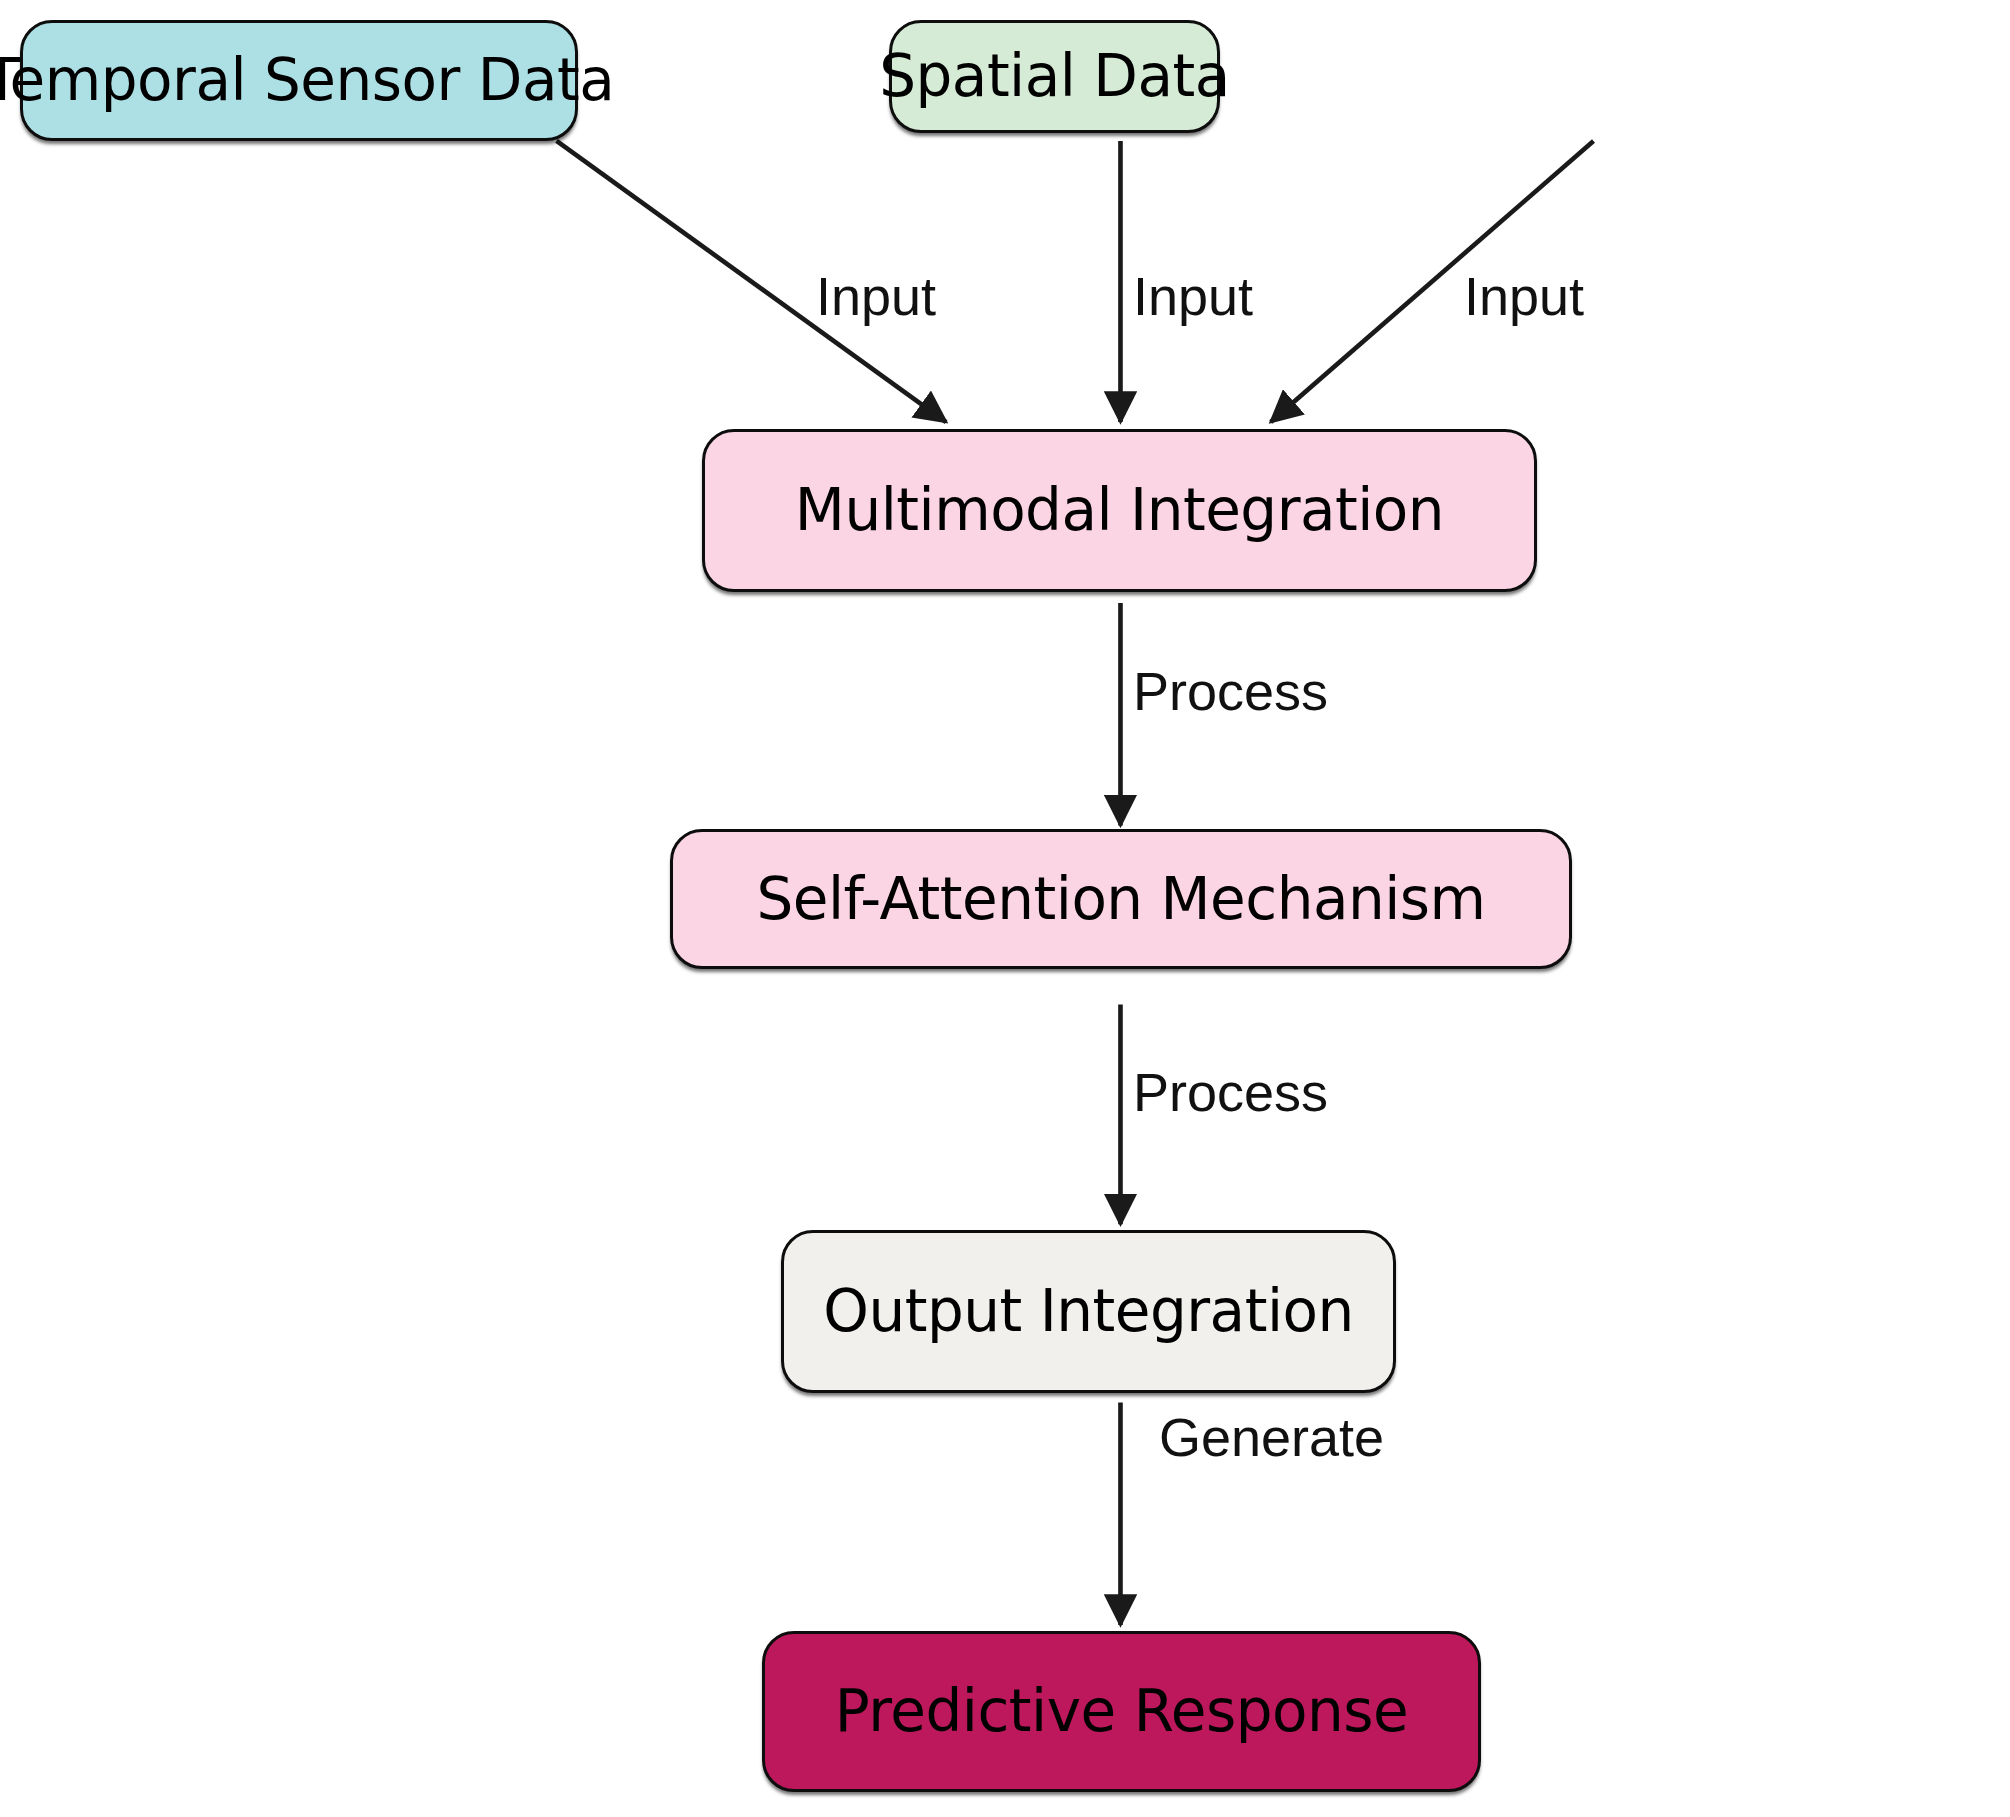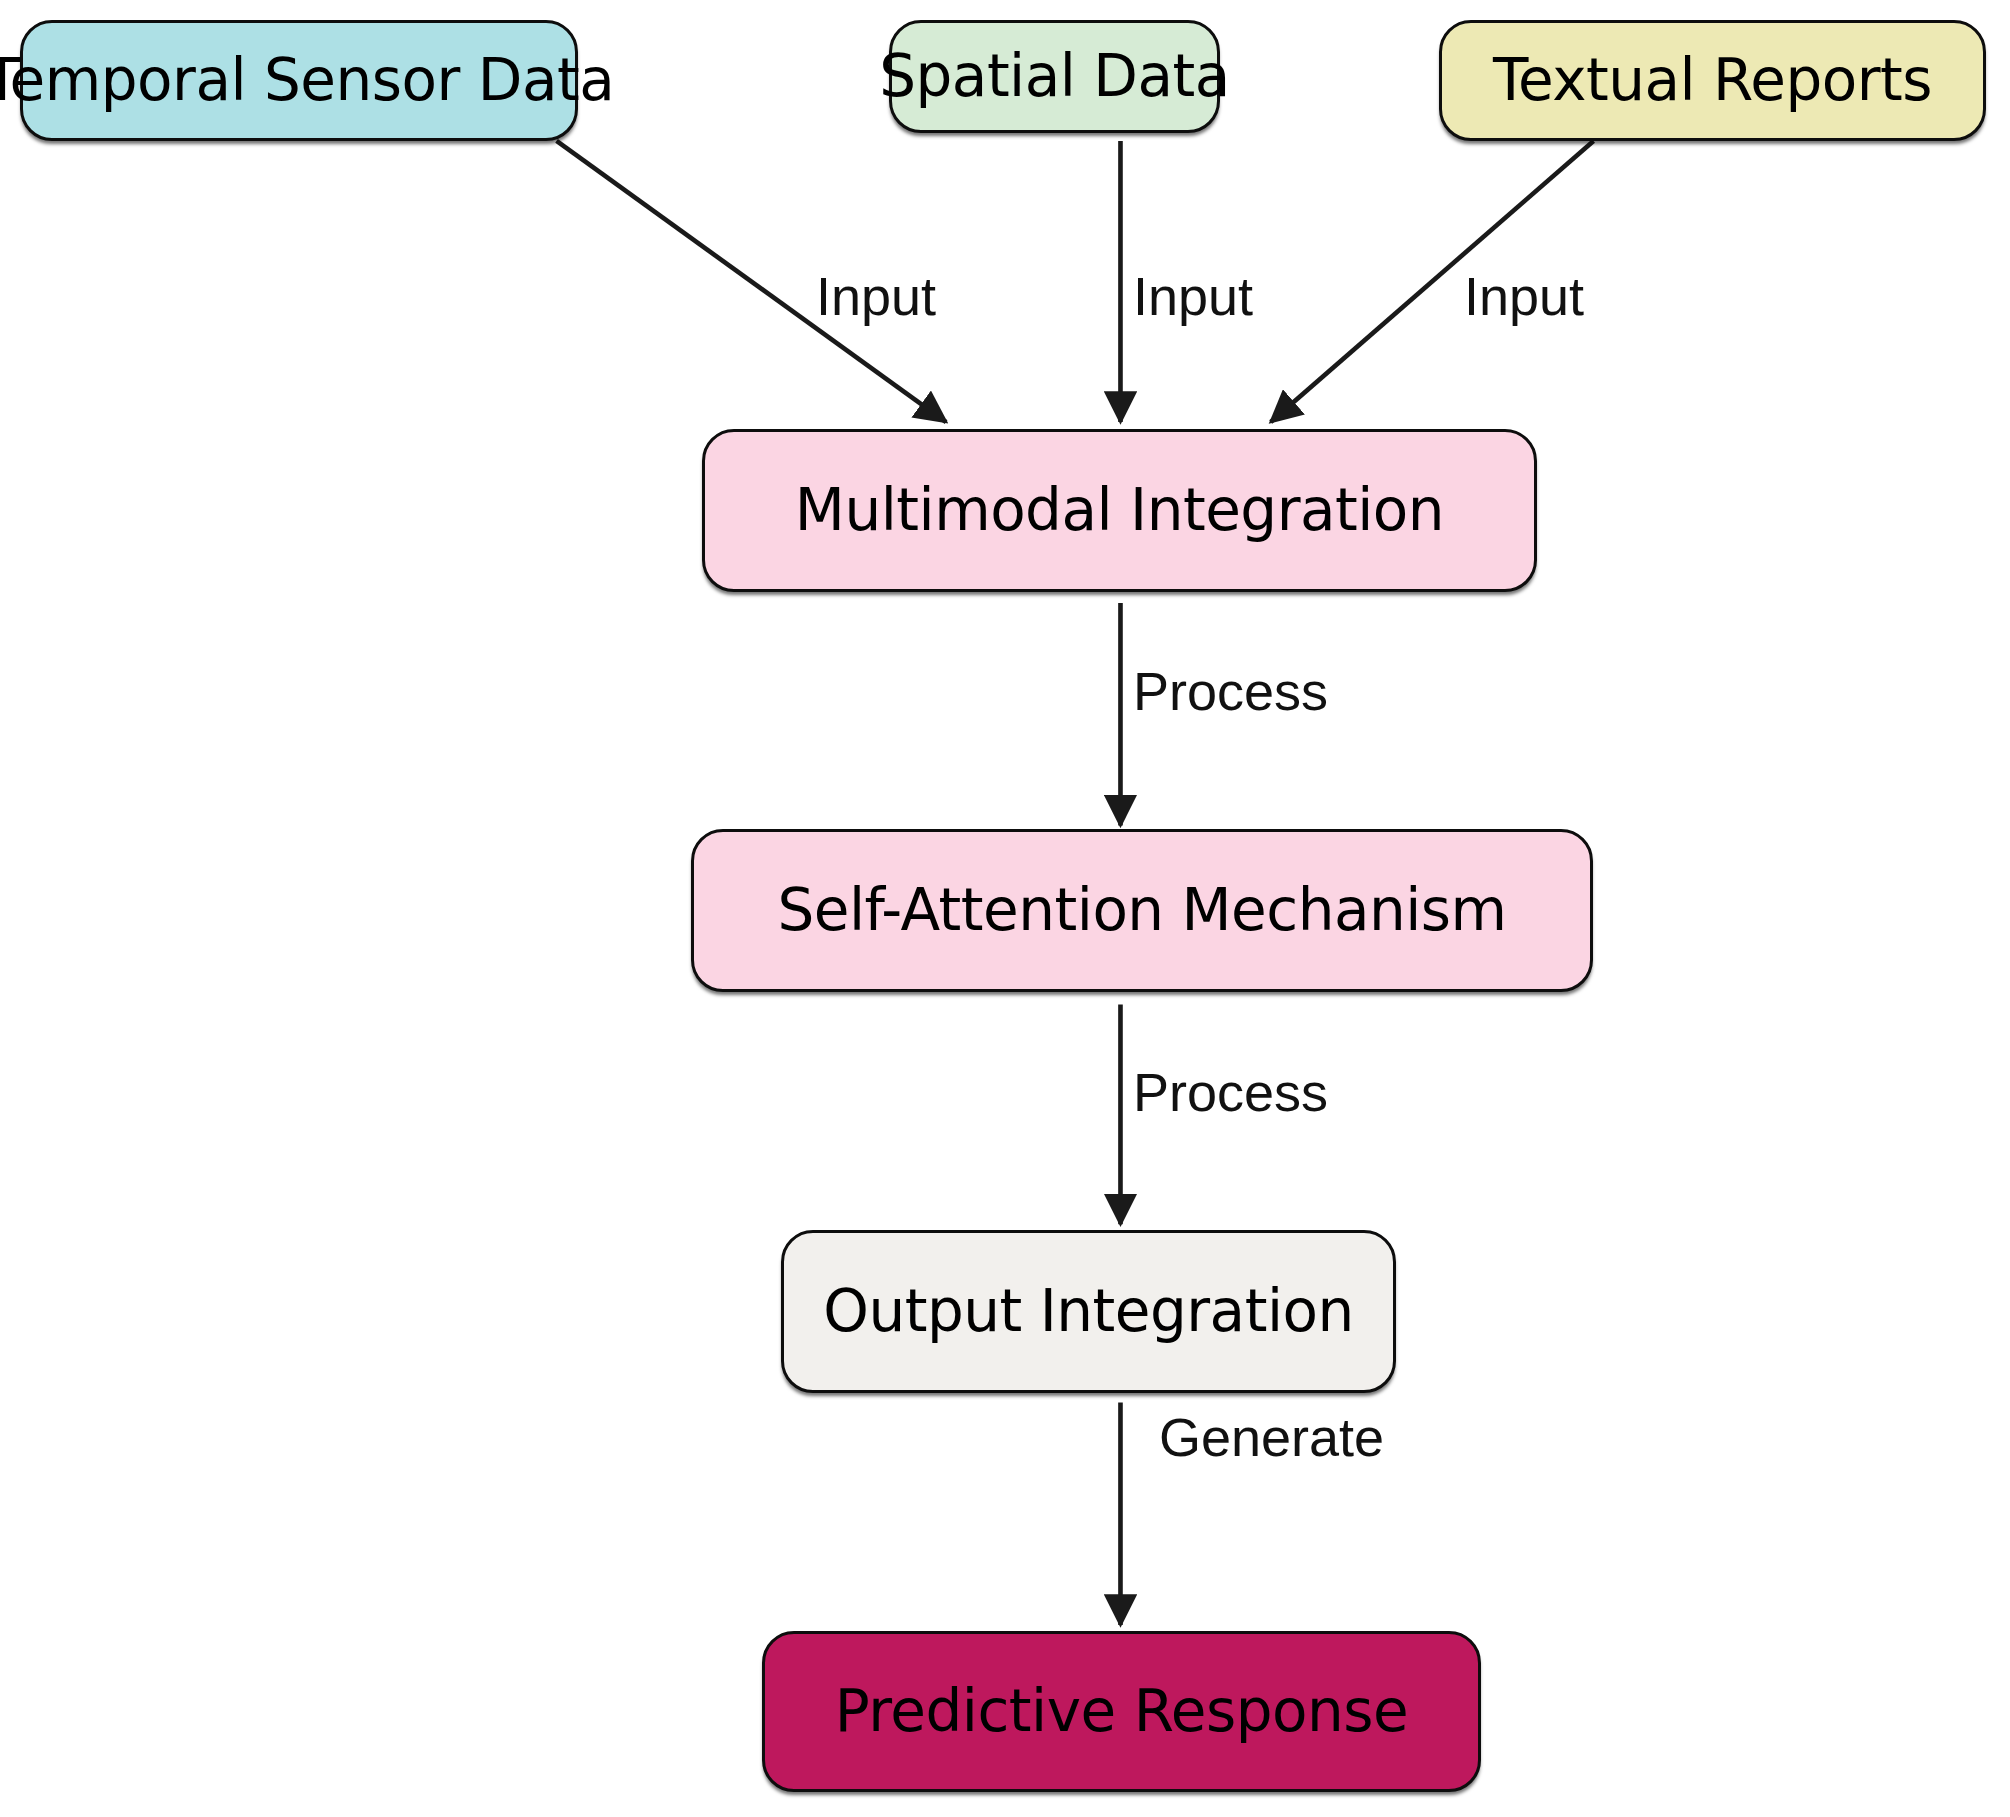--- a/index.html
+++ b/index.html
@@ -96,29 +96,26 @@
   </svg>
 
   <div class="node" style="left:20.4px; top:20.4px; width:558px; height:121px; background:#ade0e5;">
     <span class="node-label">Temporal Sensor Data</span>
   </div>
 
   <div class="node" style="left:889px; top:20.4px; width:331px; height:113px; background:#d6ebd5;">
     <span class="node-label">Spatial Data</span>
   </div>
 
-  <div class="node" style="left:1439px; top:20.4px; width:547px; height:121px; background:#ede9b4;">
-    <span class="node-label">Textual Reports</span>
-  </div>
 
   <div class="node" style="left:702px; top:429px; width:835px; height:163px; background:#fbd5e3;">
     <span class="node-label">Multimodal Integration</span>
   </div>
 
-  <div class="node" style="left:670px; top:829px; width:902px; height:163px; background:#fbd5e3;margin-left:21px;">
+  <div class="node" style="left:670px; top:829px; width:902px; height:140px; background:#fbd5e3;">
     <span class="node-label">Self-Attention Mechanism</span>
   </div>
 
   <div class="node" style="left:781px; top:1230px; width:615px; height:163px; background:#f2f0ed;">
     <span class="node-label">Output Integration</span>
   </div>
 
   <div class="node" style="left:762px; top:1631px; width:719px; height:161px; background:#be185d;">
     <span class="node-label">Predictive Response</span>
   </div>

